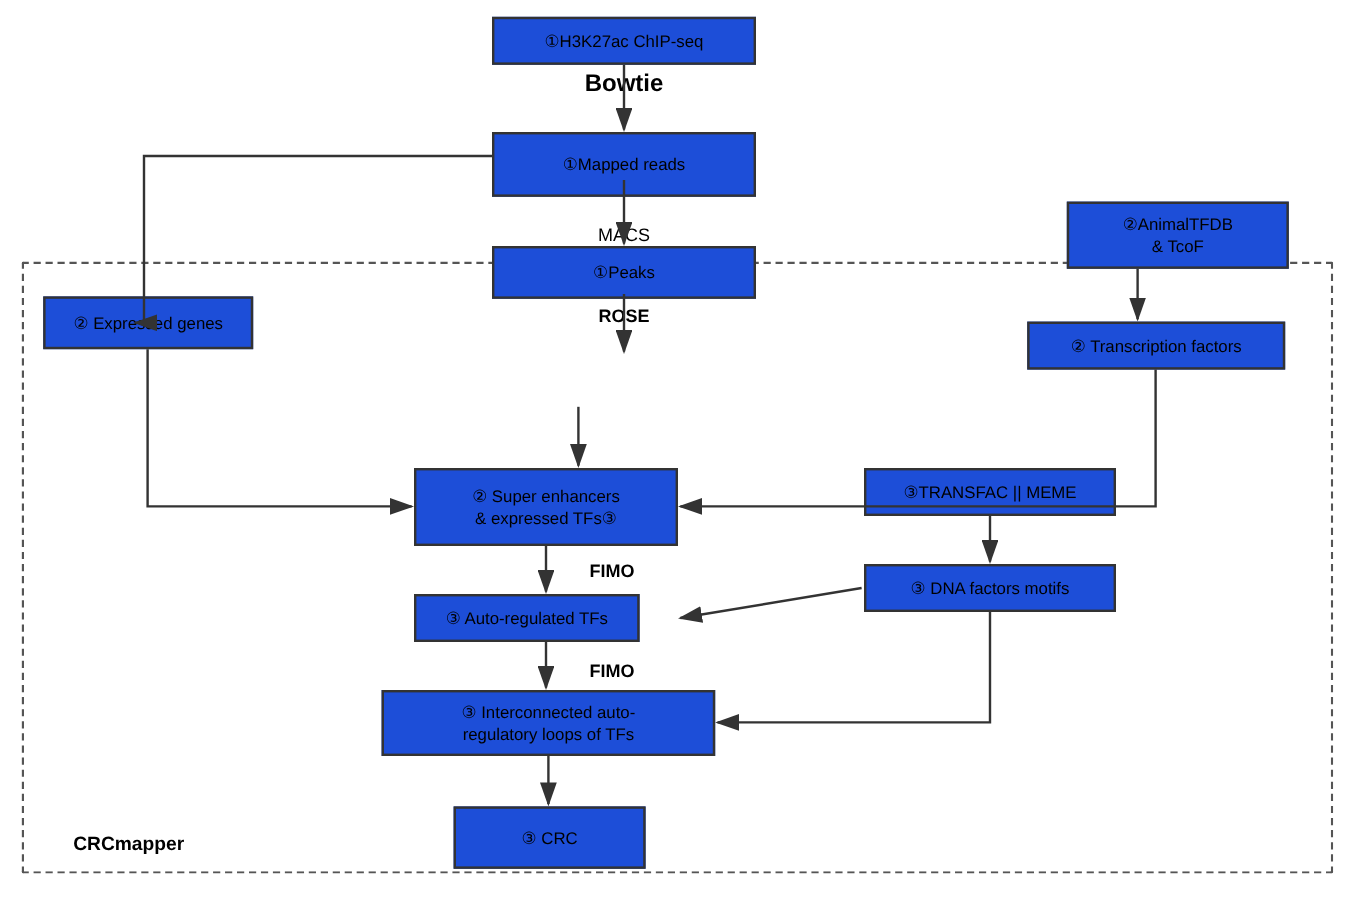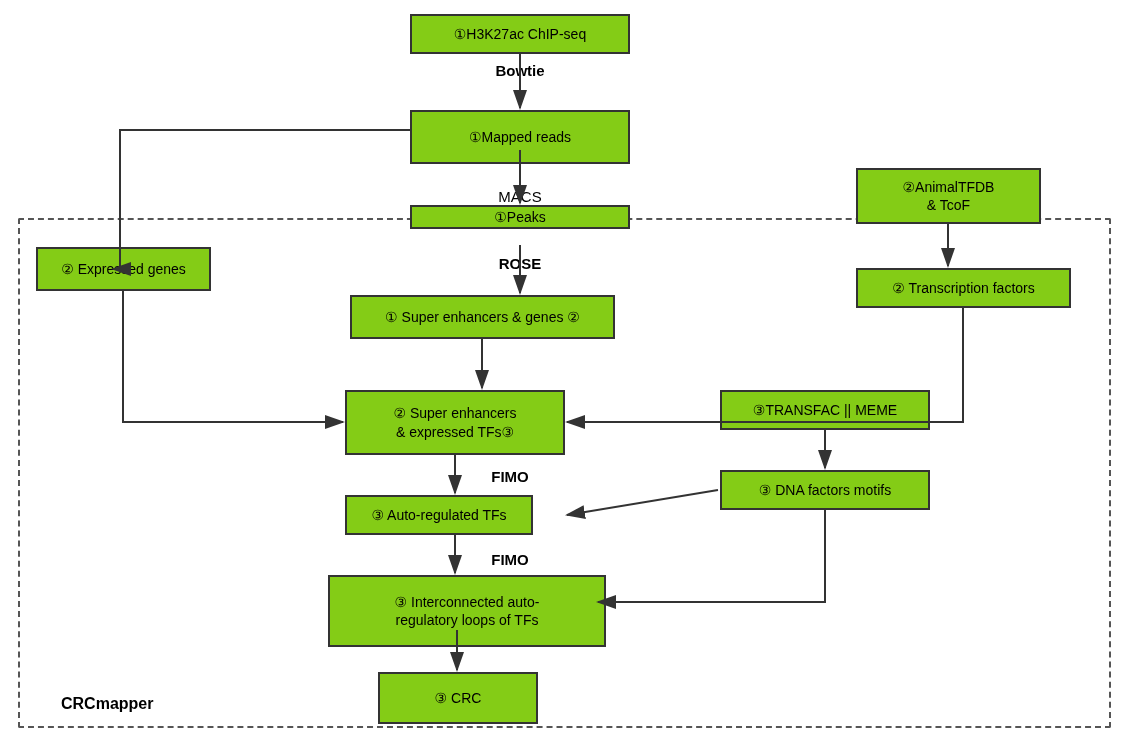--- a/index.html
+++ b/index.html
@@ -19,21 +19,21 @@
     
     .dashed-box {
       position: absolute;
       border: 2px dashed #555;
       border-radius: 2px;
     }
     
     .flow-box {
       position: absolute;
       border: 2px solid #333;
-      background: #84cc16;
+      background: #1d4ed8;
       display: flex;
       align-items: center;
       justify-content: center;
       text-align: center;
       font-size: 14px;
       line-height: 1.3;
       padding: 4px 8px;
     }
     
     .flow-label {
@@ -71,33 +71,30 @@
   <div class="crcmapper-label" style="left:28px; top:695px;">CRCmapper</div>
 
   <div class="flow-box" style="left:410px; top:14px; width:220px; height:40px;">
     <span>①H3K27ac ChIP-seq</span>
   </div>
 
   <div class="flow-box" style="left:410px; top:110px; width:220px; height:54px;">
     <span>①Mapped reads</span>
   </div>
 
-  <div class="flow-box" style="left:410px; top:205px; width:220px; height:24px;align-items:center;">
+  <div class="flow-box" style="left:410px; top:205px; width:220px; height:44px;align-items:center;">
     <span>①Peaks</span>
   </div>
 
   <div class="flow-box" style="left:36px; top:247px; width:175px; height:44px;">
     <span>② Expressed genes</span>
   </div>
 
-  <div class="flow-box" style="left:350px; top:295px; width:265px; height:44px;">
-    <span>① Super enhancers &amp; genes ②</span>
-  </div>
 
-  <div class="flow-box" style="left:856px; top:168px; width:185px; height:56px;">
+  <div class="flow-box" style="left:889px; top:168px; width:185px; height:56px;">
     <span style="white-space:pre-line;">②AnimalTFDB
 &amp; TcoF</span>
   </div>
 
   <div class="flow-box" style="left:856px; top:268px; width:215px; height:40px;">
     <span>② Transcription factors</span>
   </div>
 
   <div class="flow-box" style="left:345px; top:390px; width:220px; height:65px;">
     <span style="white-space:pre-line;">② Super enhancers
@@ -109,30 +106,30 @@
   </div>
 
   <div class="flow-box" style="left:720px; top:470px; width:210px; height:40px;">
     <span>③ DNA factors motifs</span>
   </div>
 
   <div class="flow-box" style="left:345px; top:495px; width:188px; height:40px;">
     <span>③ Auto-regulated TFs</span>
   </div>
 
-  <div class="flow-box" style="left:328px; top:575px; width:278px; height:72px;">
+  <div class="flow-box" style="left:318px; top:575px; width:278px; height:55px;">
     <span style="white-space:pre-line;">③ Interconnected auto-
 regulatory loops of TFs</span>
   </div>
 
   <div class="flow-box" style="left:378px; top:672px; width:160px; height:52px;">
     <span>③ CRC</span>
   </div>
 
-  <div class="flow-label" style="left:440px; top:57px; width:160px; height:26px; font-size:15px; font-weight:bold;">Bowtie</div>
+  <div class="flow-label" style="left:440px; top:57px; width:160px; height:26px; font-size:20px; font-weight:bold;">Bowtie</div>
 
   <div class="flow-label" style="left:440px; top:154px; width:160px; height:26px; font-size:15px; font-weight:normal;margin-top:29px;">MACS</div>
 
   <div class="flow-label" style="left:440px; top:250px; width:160px; height:26px; font-size:15px; font-weight:bold;">ROSE</div>
 
   <div class="flow-label" style="left:430px; top:463px; width:160px; height:26px; font-size:15px; font-weight:bold;">FIMO</div>
 
   <div class="flow-label" style="left:430px; top:546px; width:160px; height:26px; font-size:15px; font-weight:bold;">FIMO</div>
 
   <svg class="arrows-svg">

